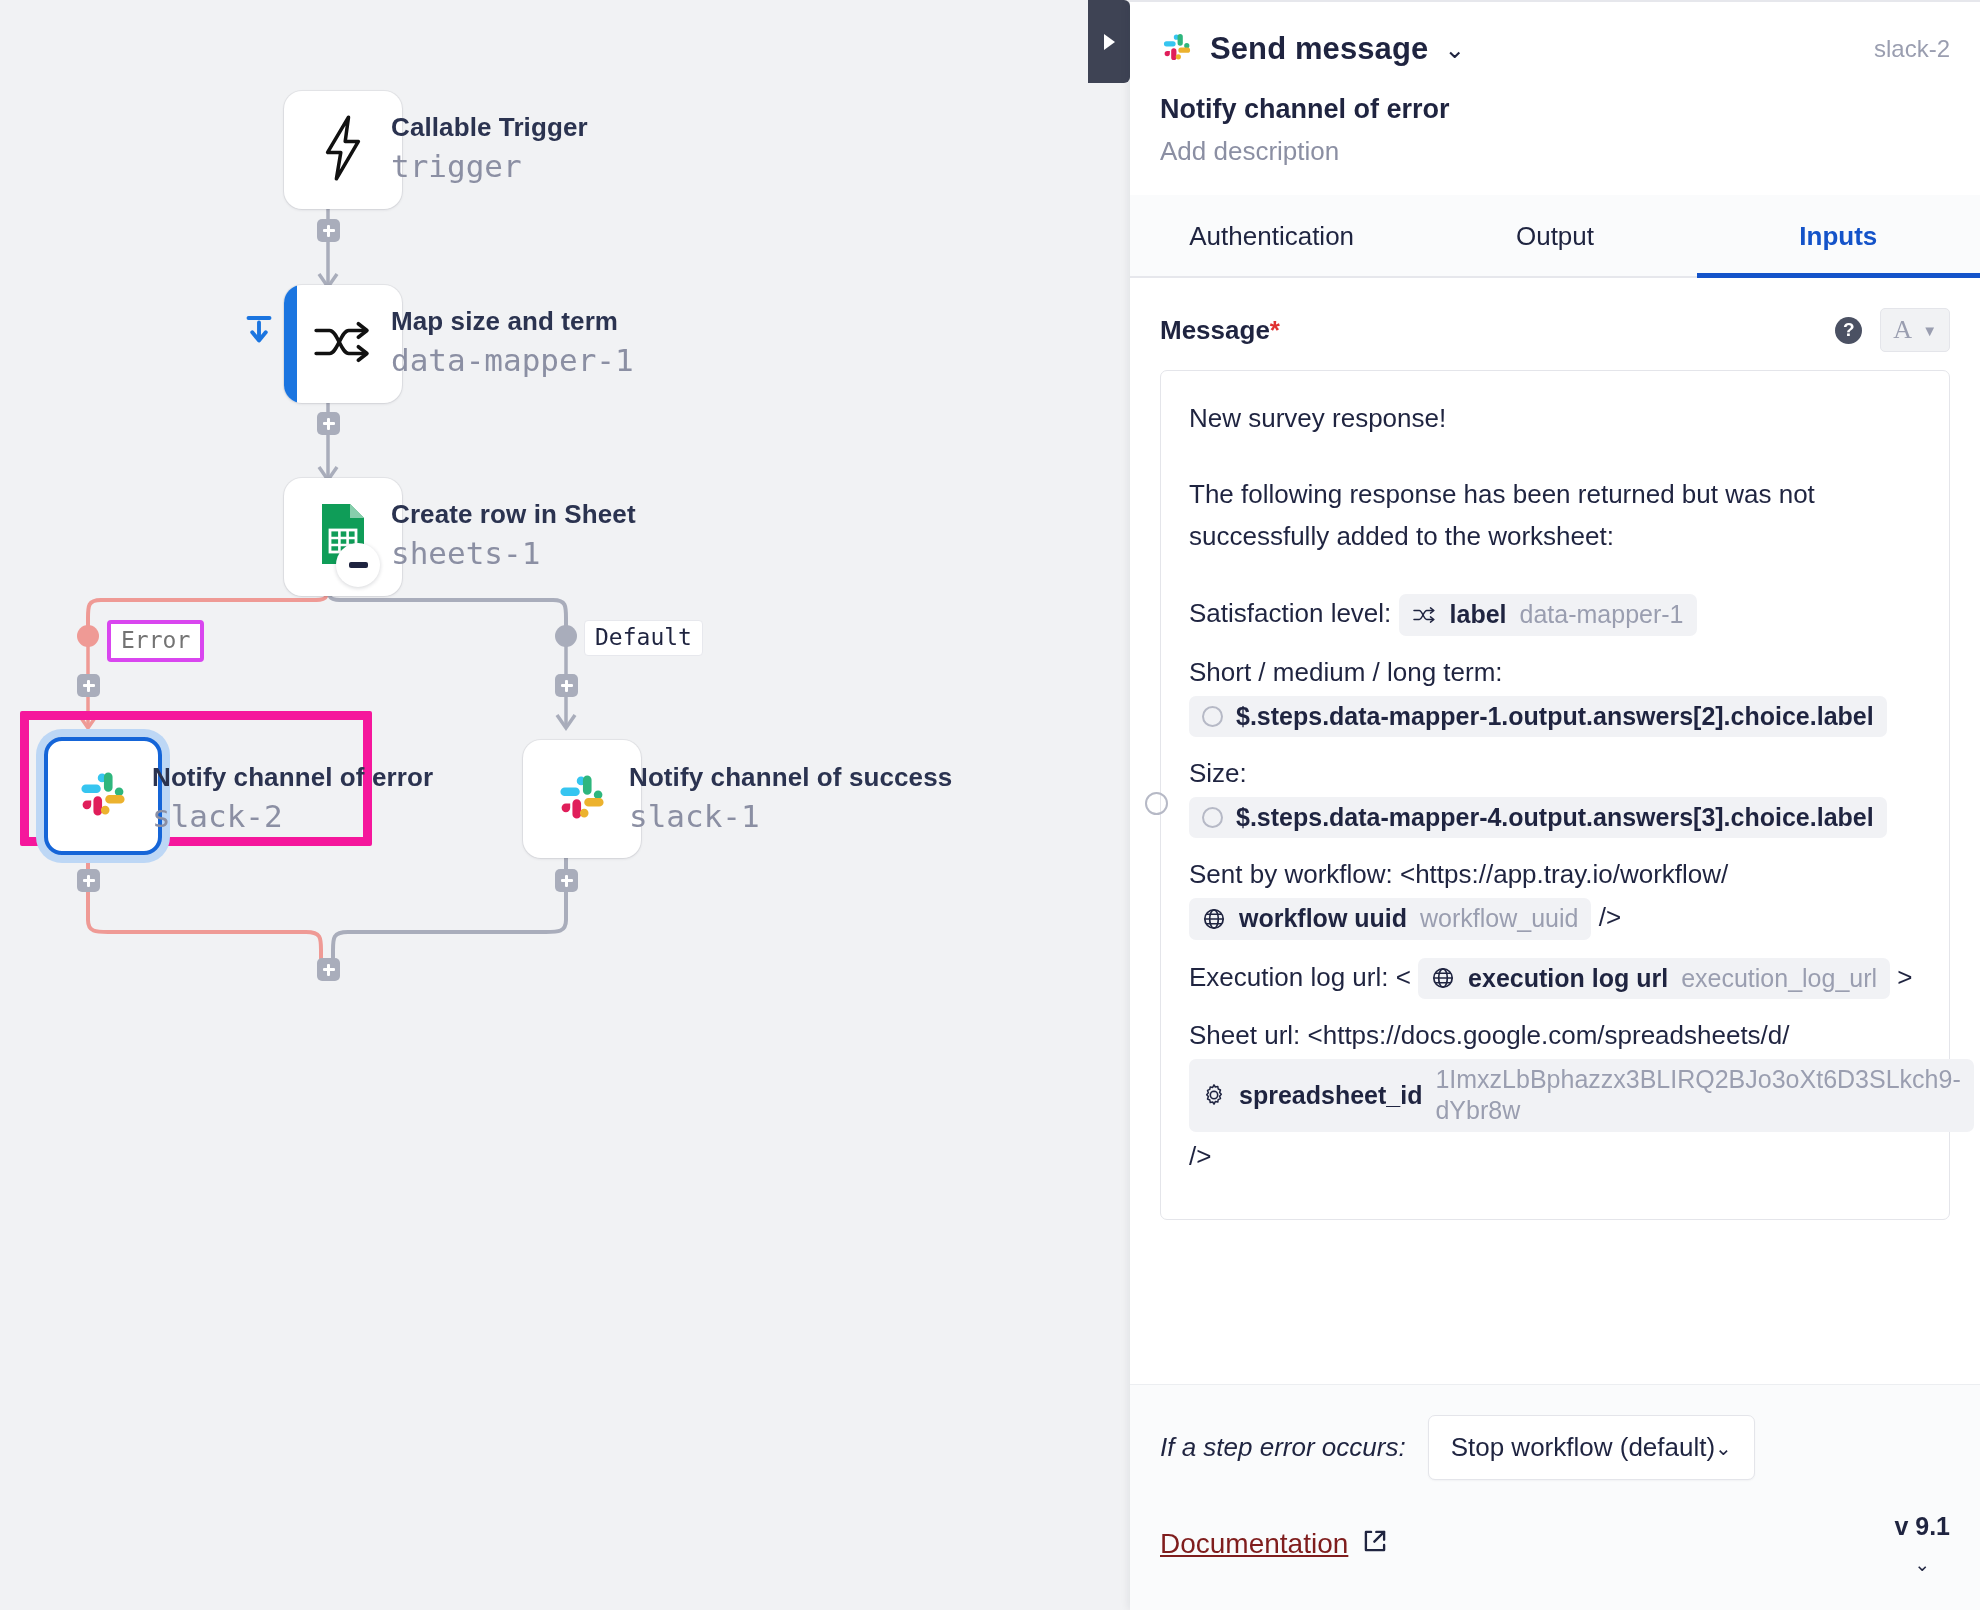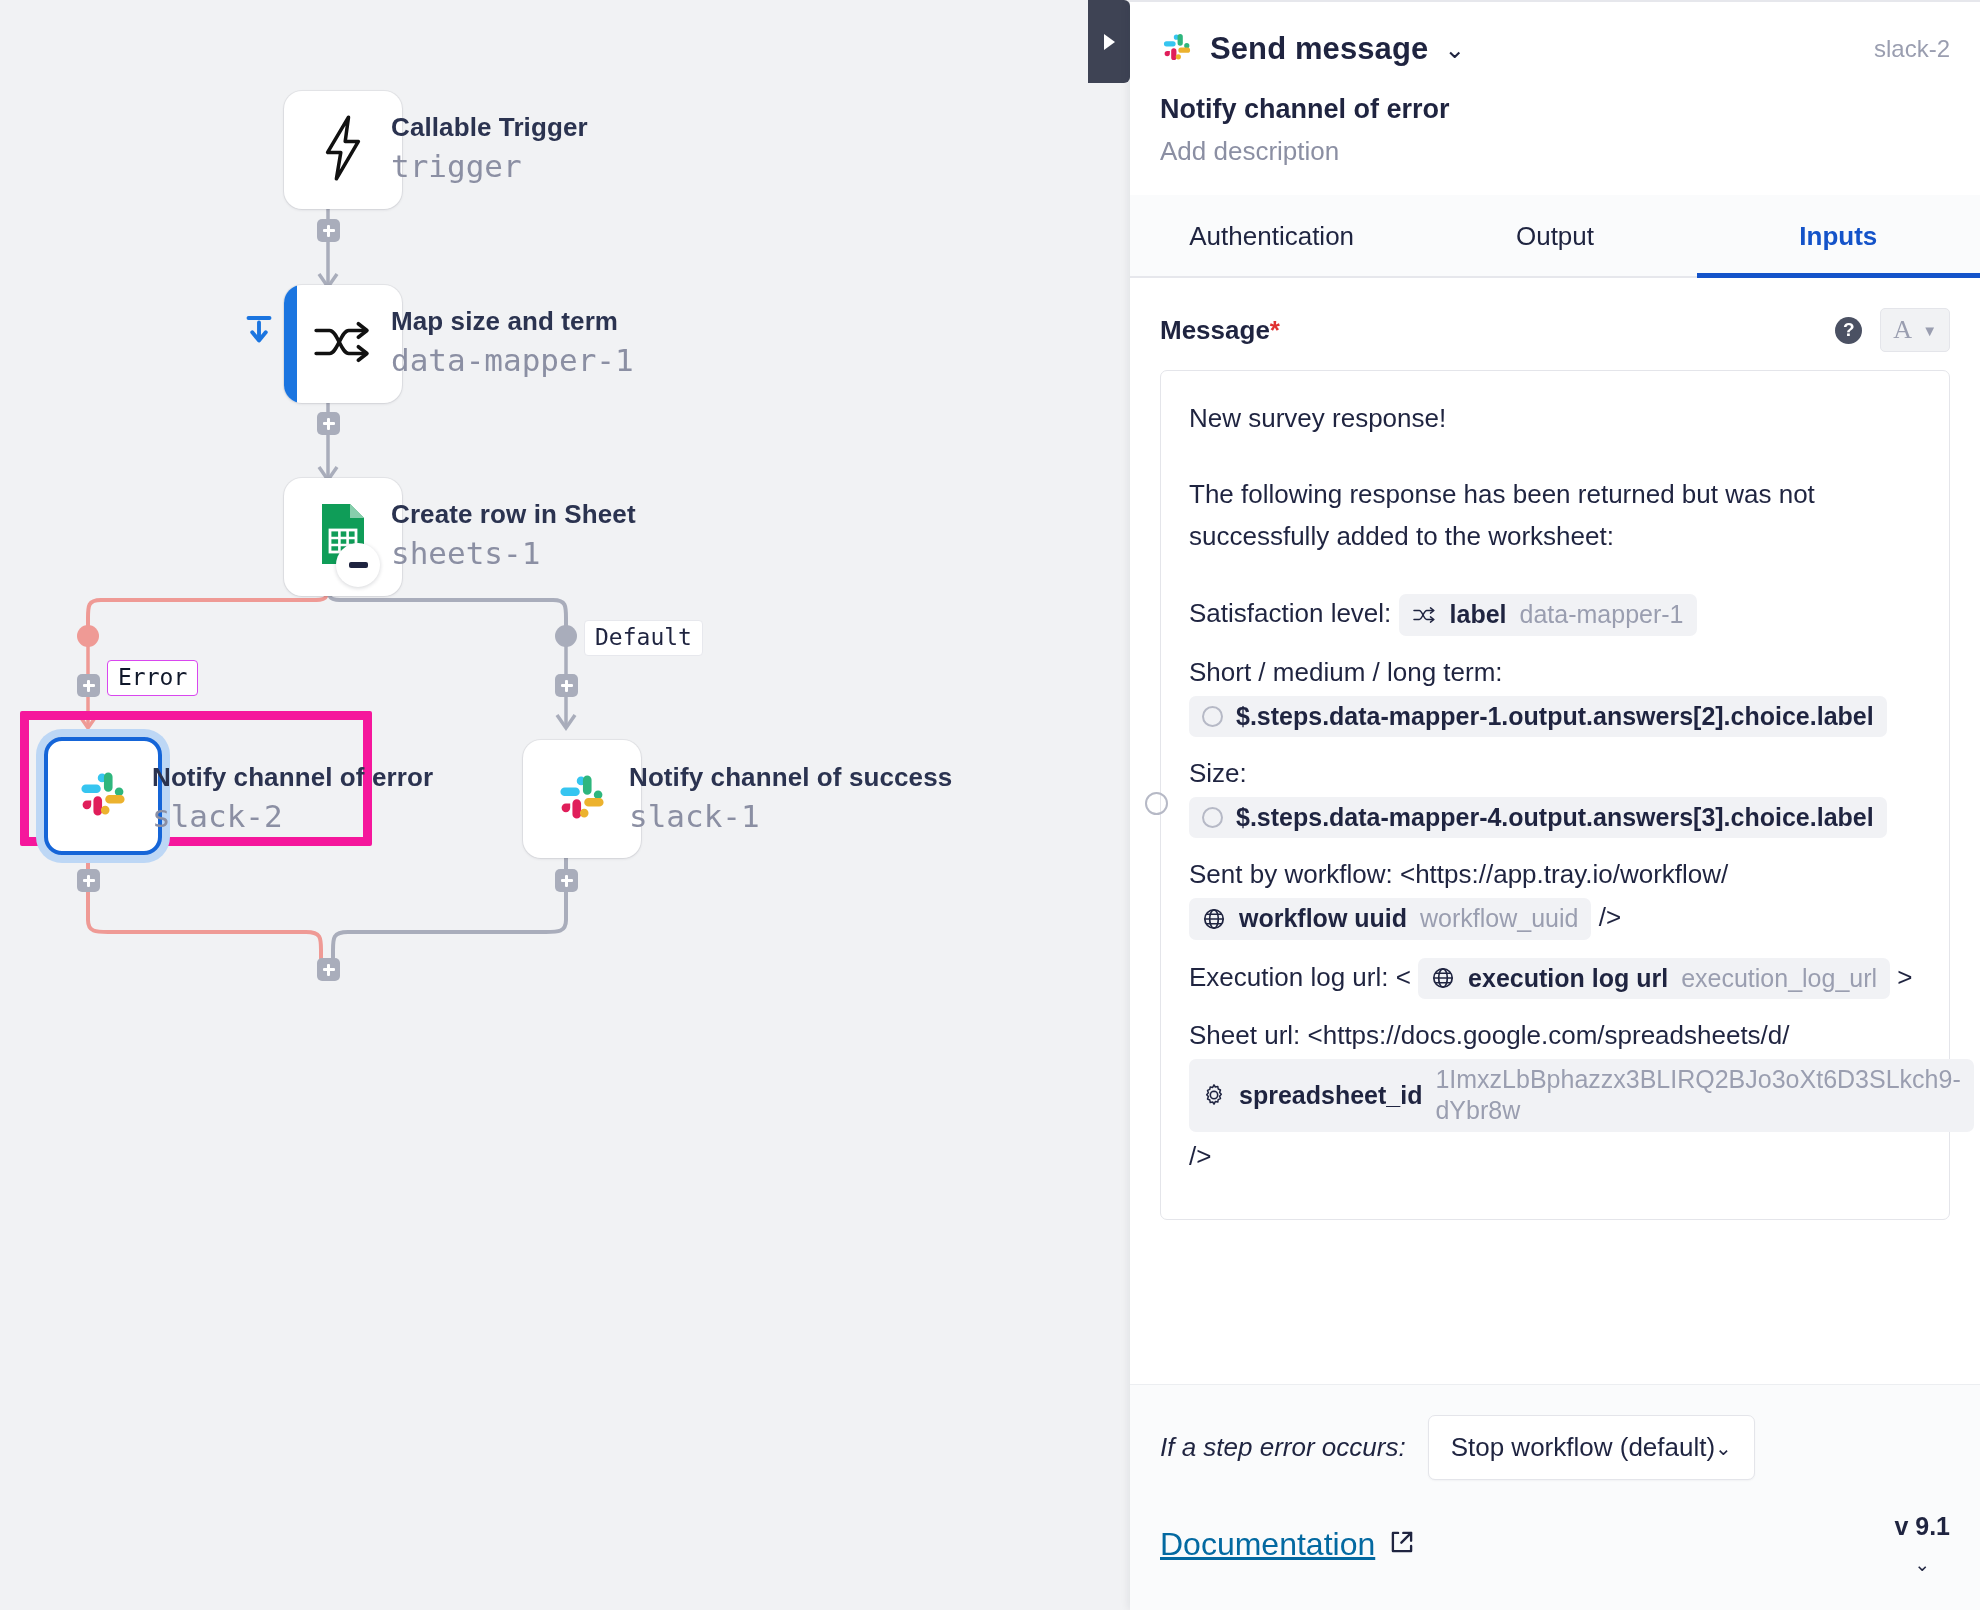--- a/index.html
+++ b/index.html
@@ -63,21 +63,21 @@
   .branch-chip {
     position:absolute;
     background:#fff;
     border-radius:4px;
     font-family:"DejaVu Sans Mono", monospace;
     font-size:23px;
     padding:4px 10px 5px;
     white-space:nowrap;
     line-height:1.1;
   }
-  .branch-chip.error { color:#0f172a; border:1px solid #d946ef;margin-top:40px; }
+  .branch-chip.error { color:#737373; border:4px solid #d946ef; }
   .branch-chip.default { color:#1f2440; border:1px solid #e7e8ed; }
 
   .minus-badge {
     position:absolute;
     width:44px; height:44px; border-radius:50%;
     background:#fff;
     box-shadow:0 1px 4px rgba(16,24,40,.18);
     display:flex; align-items:center; justify-content:center;
   }
   .minus-badge::before {
@@ -239,21 +239,21 @@
     display:flex; align-items:center;
     min-width:315px;
     box-shadow:0 1px 2px rgba(16,24,40,.04);
   }
   .select .sv { font-size:26px; color:#1f2440; }
   .select .sc { margin-left:auto; font-size:20px; color:#1f2440; }
 
   .foot-row2 { display:flex; align-items:center; margin-top:32px; }
   .doc-link {
     display:flex; align-items:center; gap:14px;
-    font-size:32px; color:#0369a1;
+    font-size:28px; color:#7f1d1d;
   }
   .doc-link .t { text-decoration:underline; }
   .ver { margin-left:auto; display:flex; align-items:center; gap:12px; font-size:25px; font-weight:700; color:#1f2440;flex-direction:column; }
   .ver .vc { font-size:19px; font-weight:400; }
 </style>
 </head>
 <body>
 
 <div id="canvas">
 

